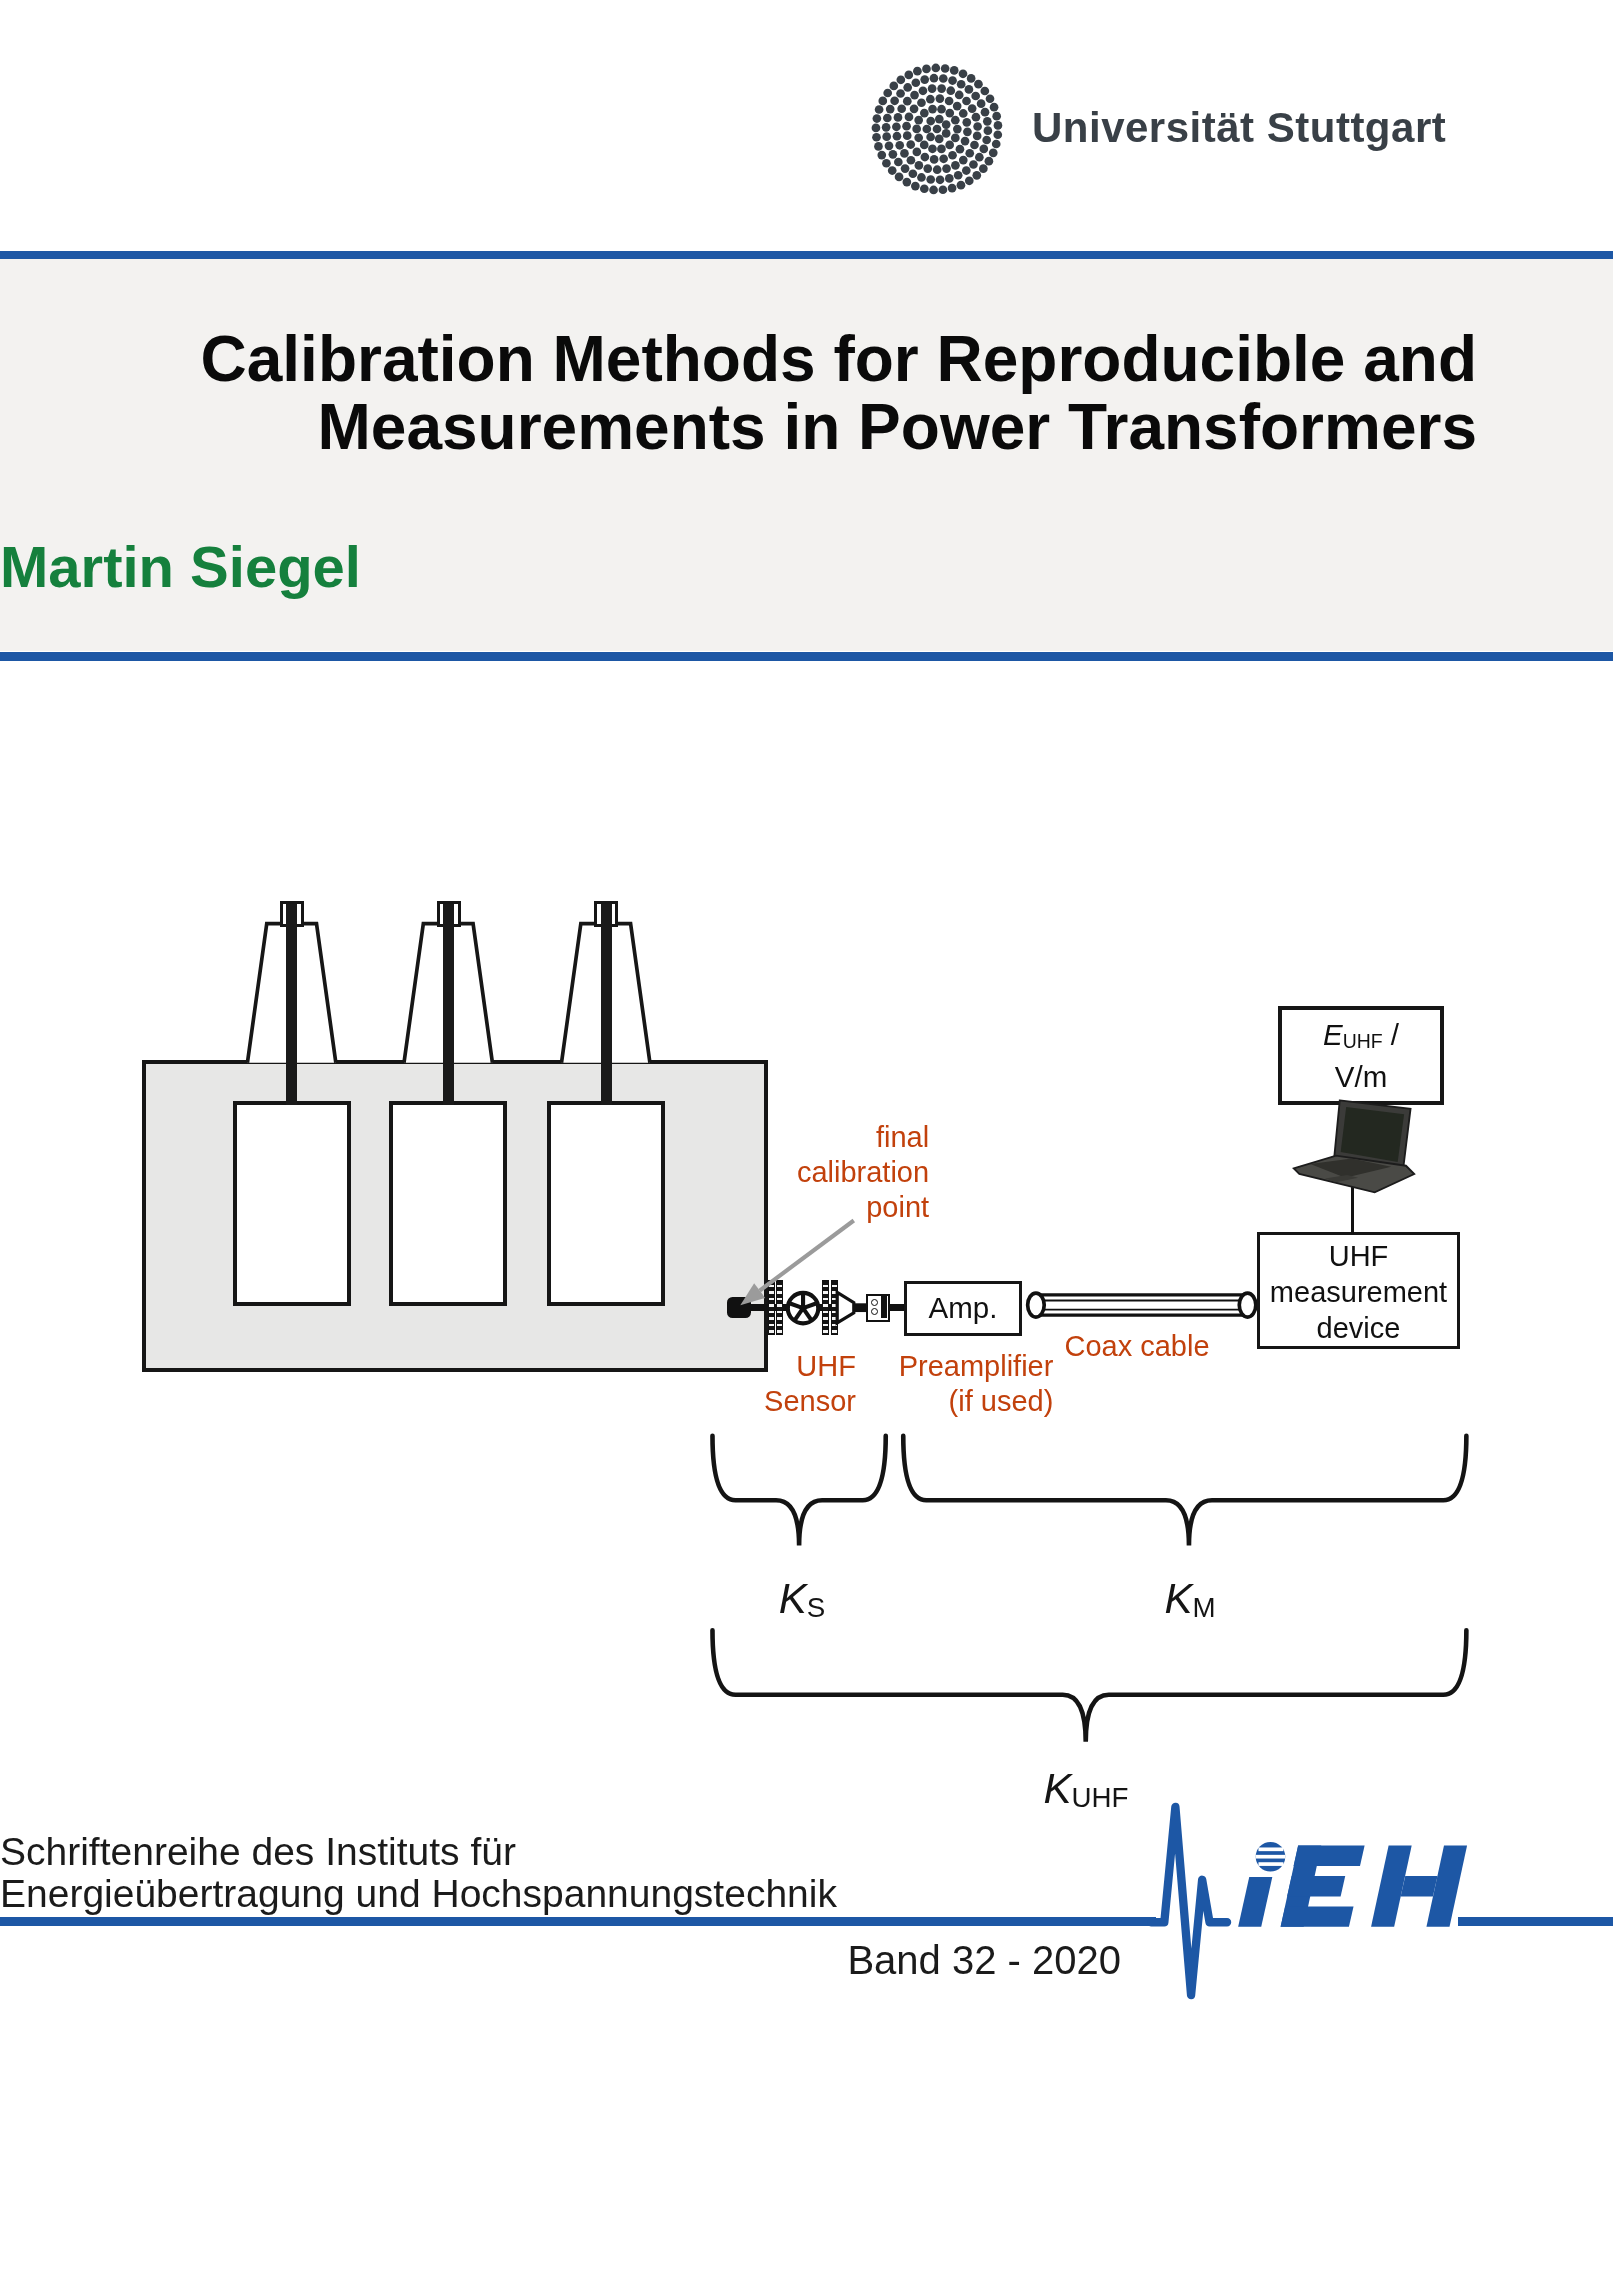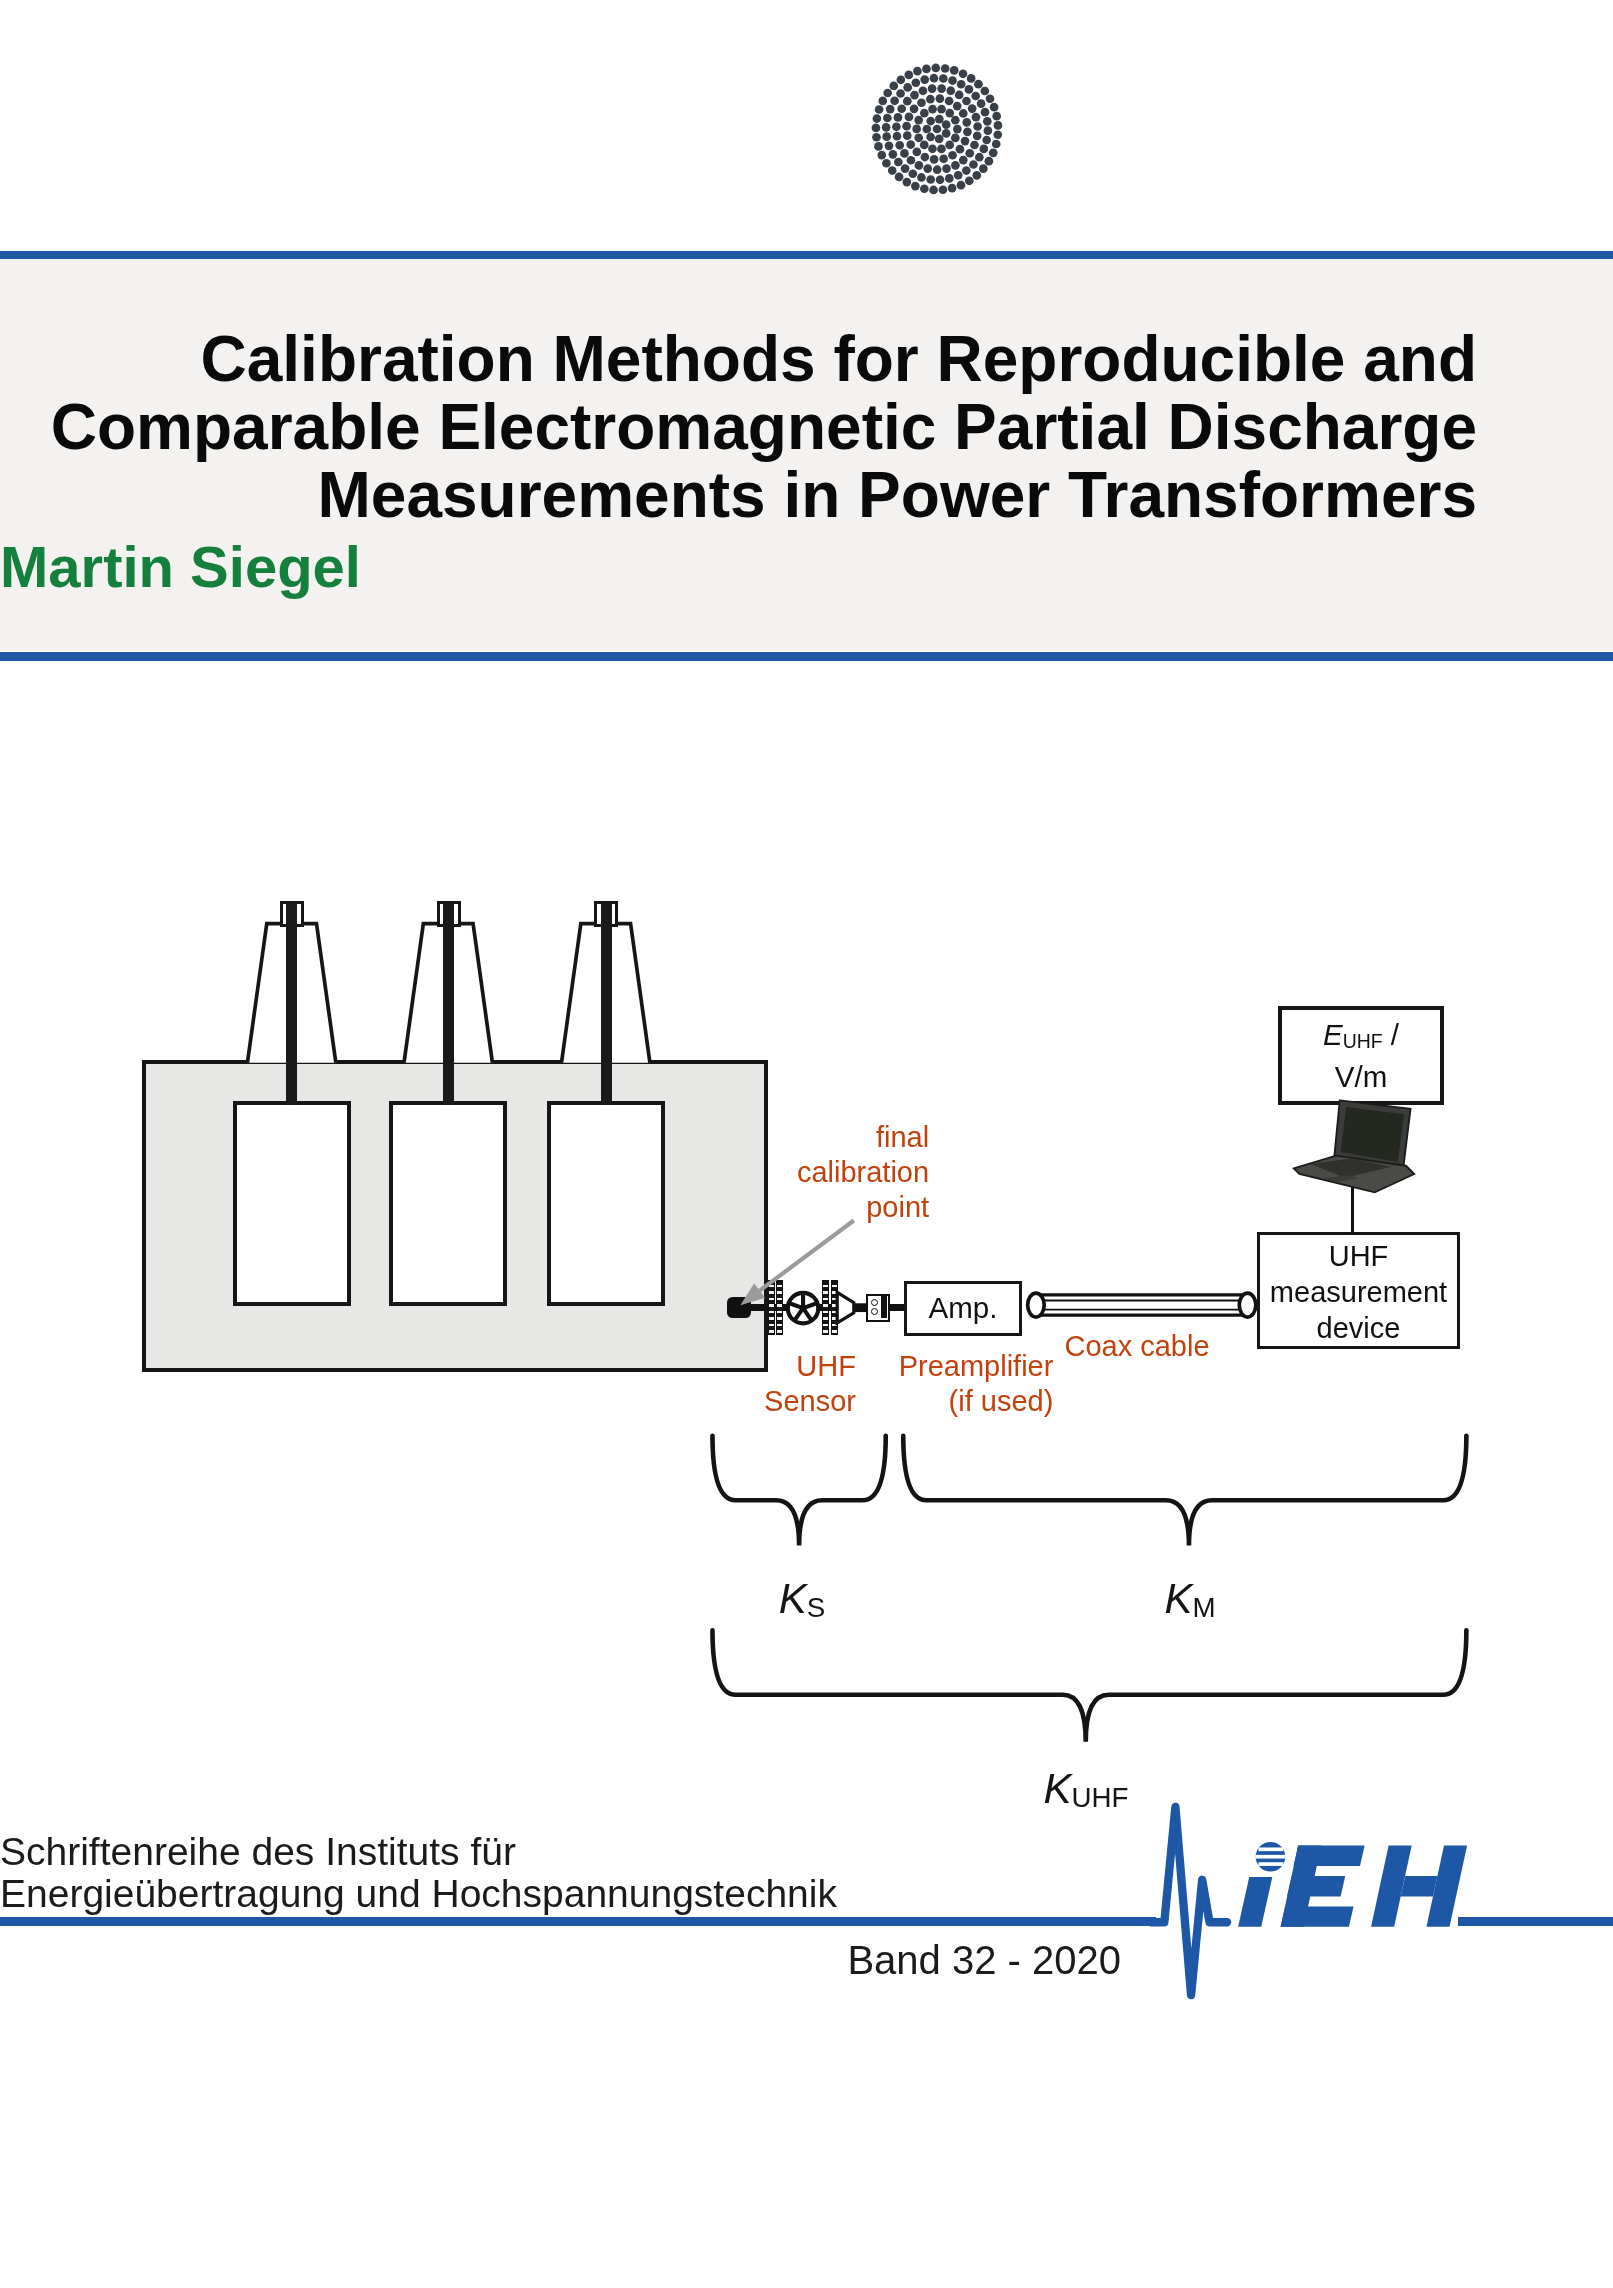--- a/index.html
+++ b/index.html
@@ -199,27 +199,27 @@
       <circle cx="96.3" cy="143.9" r="4.7"></circle>
       <circle cx="86.4" cy="145.7" r="4.7"></circle>
       <circle cx="76.3" cy="145.9" r="4.7"></circle>
       <circle cx="66.3" cy="144.6" r="4.7"></circle>
       <circle cx="56.6" cy="141.7" r="4.7"></circle>
       <circle cx="47.4" cy="137.4" r="4.7"></circle>
       <circle cx="39.0" cy="131.8" r="4.7"></circle>
       <circle cx="31.6" cy="124.9" r="4.7"></circle>
       <circle cx="25.3" cy="117.0" r="4.7"></circle>
     </svg>
+  <div id="uni-name">Universität Stuttgart</div>
 
   <div class="rule" style="top:251px;height:8.3px;"></div>
   <div id="band"></div>
 
   <div id="title-block">
     <div>Calibration Methods for Reproducible and</div>
-    <div>Comparable Electromagnetic Partial Discharge</div>
     <div>Measurements in Power Transformers</div>
   </div>
   <div id="author">Martin Siegel</div>
 
   <div class="rule" style="top:652px;height:9.2px;"></div>
 
   <div id="tank"></div>
   <div class="winding" style="left:233px;"></div>
   <div class="winding" style="left:389px;"></div>
   <div class="winding" style="left:547px;"></div>

